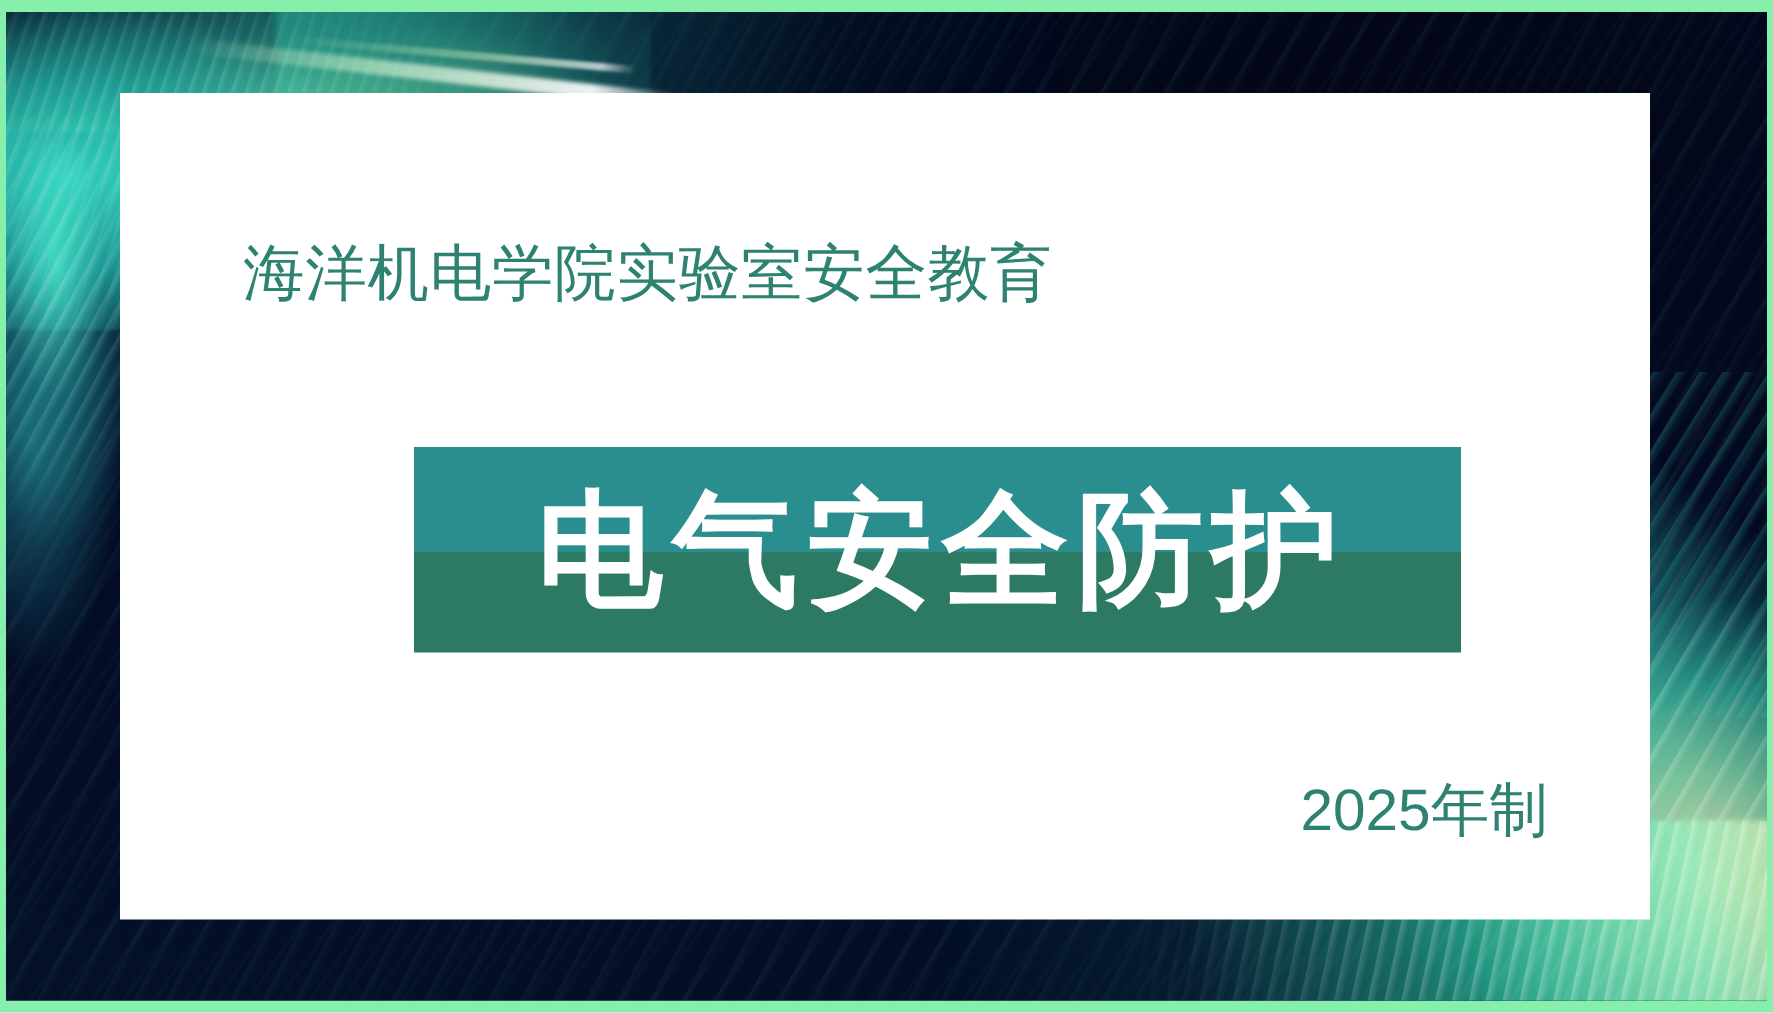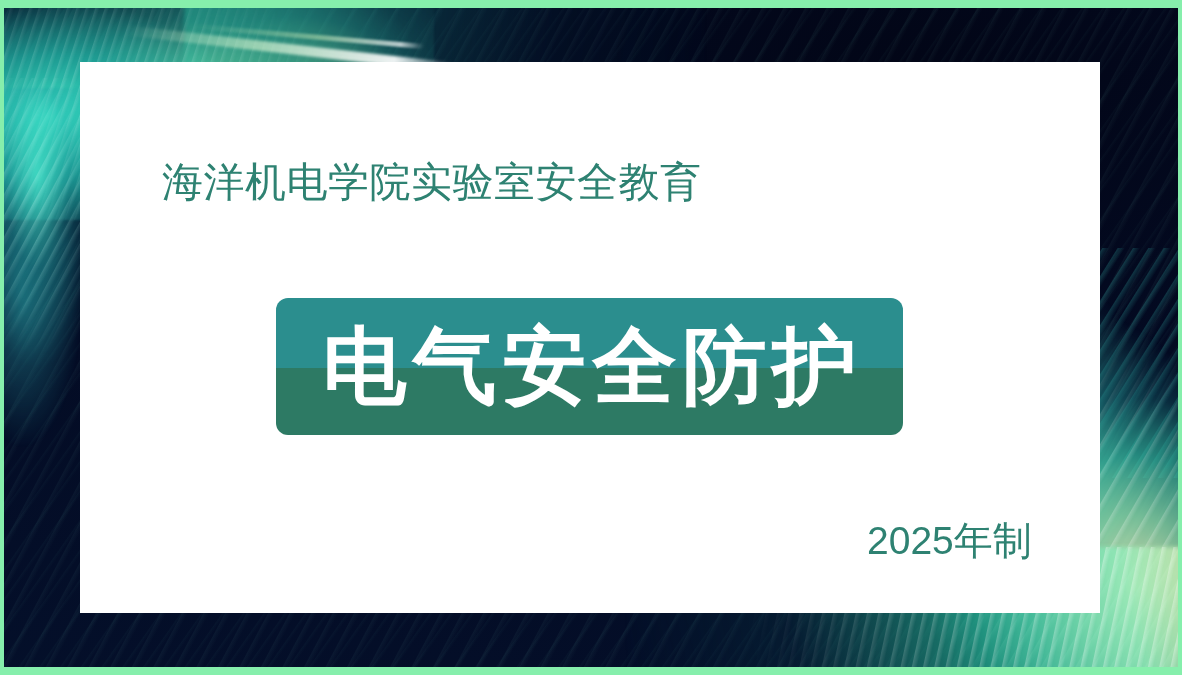--- a/index.html
+++ b/index.html
@@ -193,27 +193,26 @@
     line-height:1;
     letter-spacing:.5px;
     color:#2e8272;
     white-space:nowrap;
   }
 
   
   #title-banner {
     position:absolute;
     left:196px; top:236px;
-    width:627px; height:137px;
+    width:698px; height:137px;
     background:linear-gradient(to bottom, #2b8e8e 0%, #2b8e8e 51%, #2d7a64 51%, #2d7a64 100%);
     display:flex;
     align-items:center;
     justify-content:center;
     overflow:hidden;
-    border-radius:12px;
   }
   #title-text {
     font-size:84px;
     font-weight:bold;
     color:#ffffff;
     letter-spacing:6px;
     line-height:1;
     white-space:nowrap;
     text-indent:6px;
     transform:translateY(-1px);

